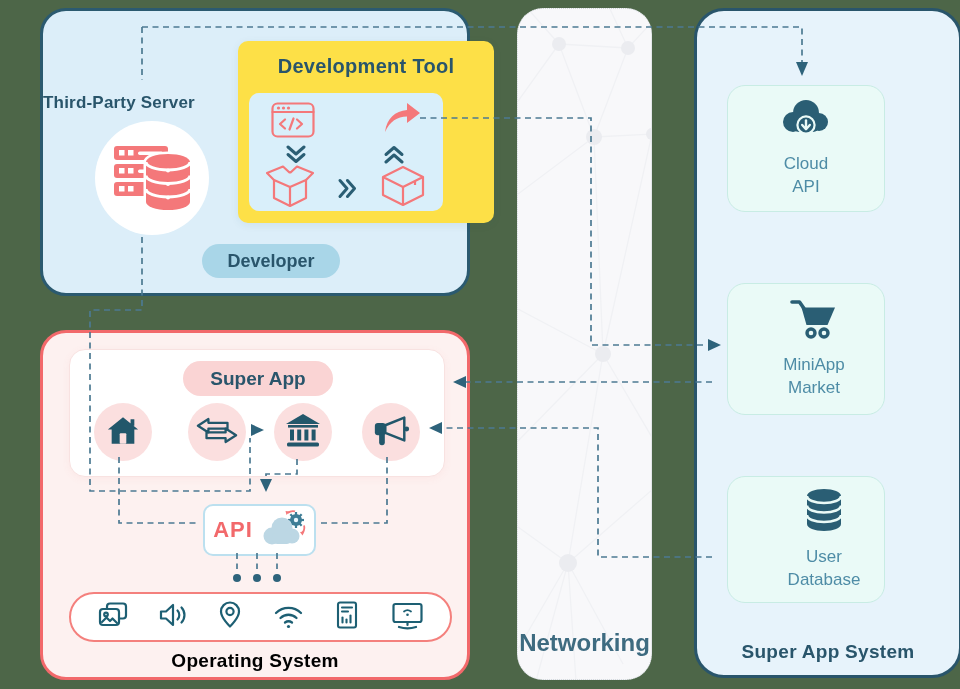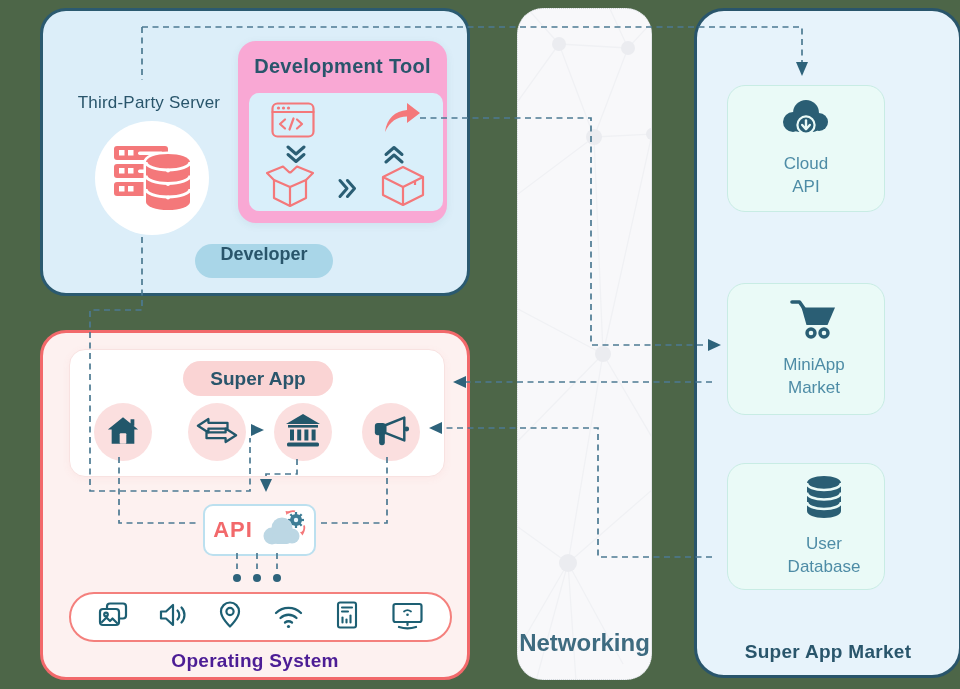--- a/index.html
+++ b/index.html
@@ -5,65 +5,65 @@
   * { margin:0; padding:0; box-sizing:border-box; }
   body { background:#4D6648; }
   #canvas{
     position:relative; width:960px; height:689px; background:#4D6648;
     font-family:"Liberation Sans", sans-serif; overflow:hidden;
   }
   .abs{ position:absolute; }
   
   .dev-box{ left:40px; top:8px; width:430px; height:288px;
     background:#DCEEF9; border:3px solid #2B5A70; border-radius:26px; }
-  .tps-label{ left:0; top:82px; width:212px; text-align:center;
-    font-size:17px; font-weight:normal; color:#29556B; letter-spacing:.2px;}
+  .tps-label{ left:0; top:82px; width:212px; text-align:left;
+    font-size:17px; font-weight:bold; color:#29556B; letter-spacing:.2px;}
   .tps-circle{ left:52px; top:110px; width:114px; height:114px; background:#fff;
     border-radius:50%; display:flex; align-items:center; justify-content:center;}
-  .devtool{ left:195px; top:30px; width:209px; height:182px; background:#f9a8d4;
-    border-radius:18px; box-shadow:0 2px 8px rgba(41,85,107,.08);}
+  .devtool{ left:195px; top:30px; width:256px; height:182px; background:#fde047;
+    border-radius:10px; box-shadow:0 2px 8px rgba(41,85,107,.08);}
   .devtool-title{ top:14px; width:100%; text-align:center; font-size:20px;
     font-weight:bold; color:#29556B; letter-spacing:.3px;}
   .devtool-panel{ left:11px; top:52px; width:194px; height:118px;
     background:#D9EFFA; border-radius:10px;}
-  .dev-badge{ left:152px; top:233px; width:138px; height:34px; background:#A9D6E8;
-    border-radius:17px; display:flex; align-items:flex-start; justify-content:center;
+  .dev-badge{ left:159px; top:233px; width:138px; height:34px; background:#A9D6E8;
+    border-radius:17px; display:flex; align-items:center; justify-content:center;
     font-size:18px; font-weight:bold; color:#29556B;}
   
   .host-box{ left:40px; top:330px; width:430px; height:350px;
     background:#FDF1F0; border:3px solid #F2696B; border-radius:26px;}
   .host-app-box{ left:26px; top:16px; width:376px; height:128px; background:#fff;
     border:1px solid #F8E2E1; border-radius:16px;
     box-shadow:0 2px 8px rgba(242,105,107,.06);}
   .host-pill{ left:113px; top:11px; width:150px; height:35px; background:#FAD4D4;
     border-radius:18px; display:flex; align-items:center; justify-content:center;
     font-size:19px; font-weight:bold; color:#29556B;}
   .hcircle{ width:58px; height:58px; border-radius:50%; background:#FBDFDF;
     top:53px; display:flex; align-items:center; justify-content:center;}
   .api-box{ left:160px; top:171px; width:113px; height:52px; background:#fff;
     border:2px solid #BCE0EF; border-radius:10px; display:flex; align-items:center;
     justify-content:center; gap:7px;}
   .api-text{ font-size:22px; font-weight:bold; color:#F2696B; letter-spacing:1px;}
   .os-bar{ left:26px; top:259px; width:383px; height:50px; background:#fff;
     border:2px solid #F4807D; border-radius:25px; display:flex; align-items:center;
     justify-content:space-between; padding:0 26px;}
   .os-label{ top:317px; width:100%; text-align:center; font-size:19px;
-    font-weight:bold; color:#4c1d95; letter-spacing:.3px;}
+    font-weight:bold; color:#000000; letter-spacing:.3px;}
   
   .net-box{ left:517px; top:8px; width:135px; height:672px; background:#F8F8FA;
     border:1.5px dotted #CFD5DA; border-radius:26px; overflow:hidden;}
   .net-label{ bottom:22px; width:100%; text-align:center; font-size:24px;
     font-weight:bold; color:#3E6B80;}
   
   .cloud-box{ left:694px; top:8px; width:268px; height:670px; background:#E7F3FB;
     border:3px solid #29556B; border-radius:30px;}
   .cloud-item{ left:30px; width:158px; background:#EAFAF7; border:1.5px solid #C8ECE4;
     border-radius:18px; display:flex; flex-direction:column; align-items:center;
     justify-content:center; gap:9px;}
-  .ci-0{ top:74px; height:127px;} .ci-1{ top:272px; height:132px;padding-left:16px;} .ci-2{ top:452px; height:127px;padding-left:36px;}
+  .ci-0{ top:74px; height:127px;} .ci-1{ top:272px; height:132px;padding-left:16px;} .ci-2{ top:465px; height:127px;padding-left:36px;}
   .cloud-item-label{ font-size:17px; color:#4E8CA6; text-align:center;
     line-height:1.35; white-space:pre-line;}
   .cloud-title{ bottom:12px; width:100%; text-align:center; font-size:19px;
     font-weight:bold; color:#29556B; letter-spacing:.3px;}
   
   #overlay{ position:absolute; left:0; top:0; z-index:10; pointer-events:none;}
 </style>
 </head>
 <body>
 
@@ -349,21 +349,21 @@
             <path d="M4 9 C4 13 11.5 16 21 16 S38 13 38 9"></path>
             <path d="M4 18.5 C4 22.5 11.5 25.5 21 25.5 S38 22.5 38 18.5"></path>
             <path d="M4 28 C4 32 11.5 35 21 35 S38 32 38 28"></path>
           </g>
         </svg>
       </span>
       <div class="cloud-item-label">User
 Database</div>
     </div>
 
-    <div class="abs cloud-title">Super App Market</div>
+    <div class="abs cloud-title">Super App System</div>
   </div>
 
   <svg id="overlay" width="960" height="689" viewBox="0 0 960 689">
     <g fill="none" stroke="#4C7A92" stroke-width="1.7" stroke-dasharray="6 4.5">
       <path d="M142 27 H802 V63"></path>
       <path d="M142 27 V80"></path>
       <path d="M142 237 V310 H90 V491 H250 V438"></path>
       <path d="M420 118 H591 V345 H706"></path>
       <path d="M712 382 H466"></path>
       <path d="M712 557 H598 V428 H442"></path>

